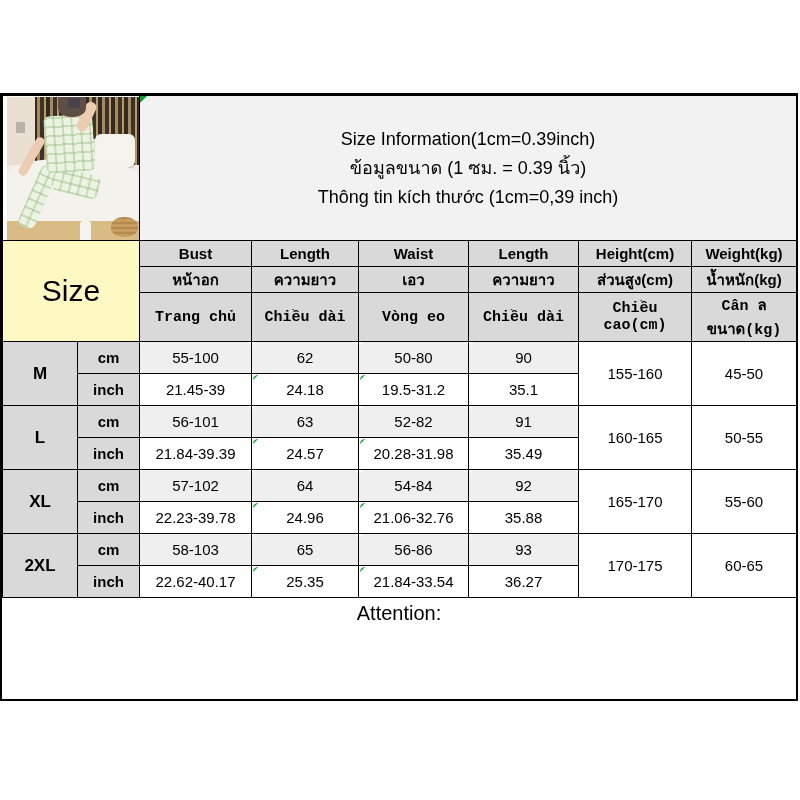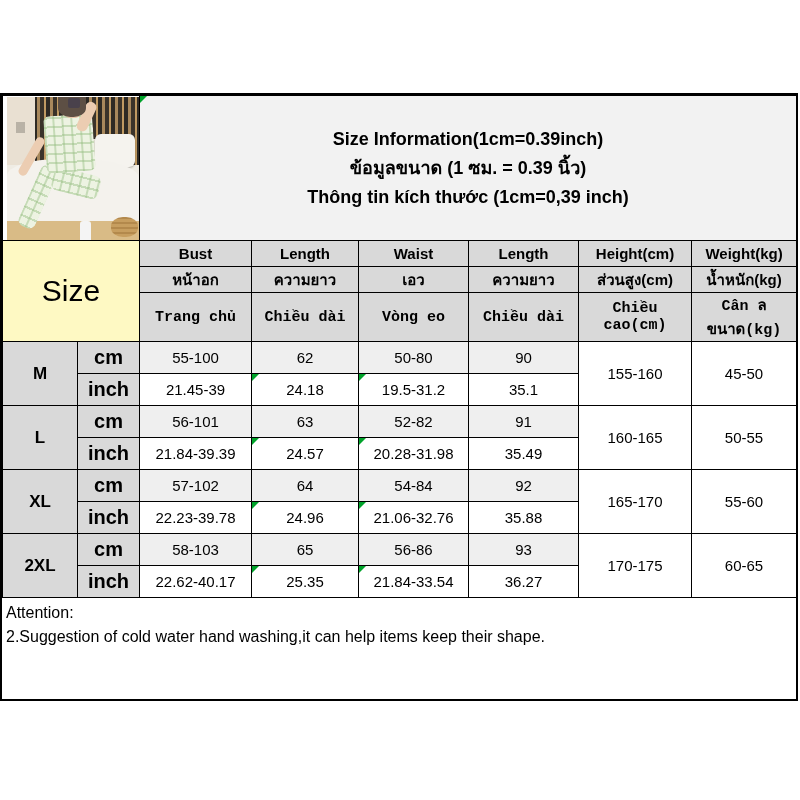--- a/index.html
+++ b/index.html
@@ -6,30 +6,30 @@
   .canvas{position:relative;width:800px;height:800px;background:#fff;overflow:hidden;
           font-family:"Liberation Sans","DejaVu Sans",sans-serif;color:#000;}
   .frame{position:absolute;left:0;top:93px;width:798px;height:608px;
          border:2px solid #000;box-sizing:border-box;background:#fff;}
   table.size-table{width:100%;border-collapse:collapse;table-layout:fixed;height:480px;}
   td{border:1px solid #000;text-align:center;vertical-align:middle;padding:0;overflow:hidden;}
   tr.r-photo{height:145px;}
   tr.r-hdr{height:26px;}
   tr.r-data{height:32px;}
   .hdr{background:#d9d9d9;font-weight:700;font-size:15px;}
-  .title-cell{background:#f2f2f2;font-weight:700;font-size:18px;line-height:29px;}
+  .title-cell{background:#f2f2f2;font-weight:400;font-size:18px;line-height:29px;}
   .size-big{background:#fef9c3;font-weight:400;font-size:30px;}
   .szlabel{background:#d9d9d9;font-weight:700;font-size:17px;}
-  .unit{background:#d9d9d9;font-weight:700;font-size:20px;}
+  .unit{background:#d9d9d9;font-weight:700;font-size:15px;}
   tr.cmrow td.data{background:#efefef;}
-  td.data,td.merged{font-size:15px;font-weight:400;background:#fff;}
+  td.data,td.merged{font-size:15px;font-weight:400;background:#fff;border-radius:6px;}
   .flag{position:relative;}
   .tri{position:absolute;top:0;left:0;width:0;height:0;
        border-top:7px solid #00a32a;border-right:7px solid transparent;}
-  .attention{padding:3px 4px 0 4px;font-size:16px;line-height:24px;text-align:left;}
+  .attention{padding:3px 4px 0 4px;font-size:20px;line-height:24px;text-align:center;}
 
   
   .photo-cell{padding:0;background:#fff;}
   .photo{position:relative;width:132px;height:143px;margin-left:4px;overflow:hidden;background:#efece4;}
   .photo div{position:absolute;}
   .ph-headboard{top:0;left:0;right:0;height:48%;
     background:repeating-linear-gradient(90deg,#2e2a24 0 4px,#a8885c 4px 7px,#3a332a 7px 11px,#c09a62 11px 13px);}
   .ph-wallpanel{top:0;left:0;width:21%;height:48%;background:#e9e0d2;}
   .ph-switch{top:18%;left:7%;width:9px;height:11px;background:#b9b2a6;}
   .ph-pillow{background:#f5f3ee;border-radius:6px;box-shadow:0 1px 2px rgba(0,0,0,.25);}
@@ -197,17 +197,16 @@
         <td class="data">22.62-40.17</td>
         <td class="data flag"><span class="tri"></span><span>25.35</span></td>
         <td class="data flag"><span class="tri"></span><span>21.84-33.54</span></td>
         <td class="data">36.27</td>
       </tr>
     </tbody>
       </table>
 
     <div class="attention">
       <div>Attention:</div>
-      <div>2.Suggestion of cold water hand washing,it can help items keep their shape.</div>
     </div>
 
   </div>
 </div>
 
 </body></html>

